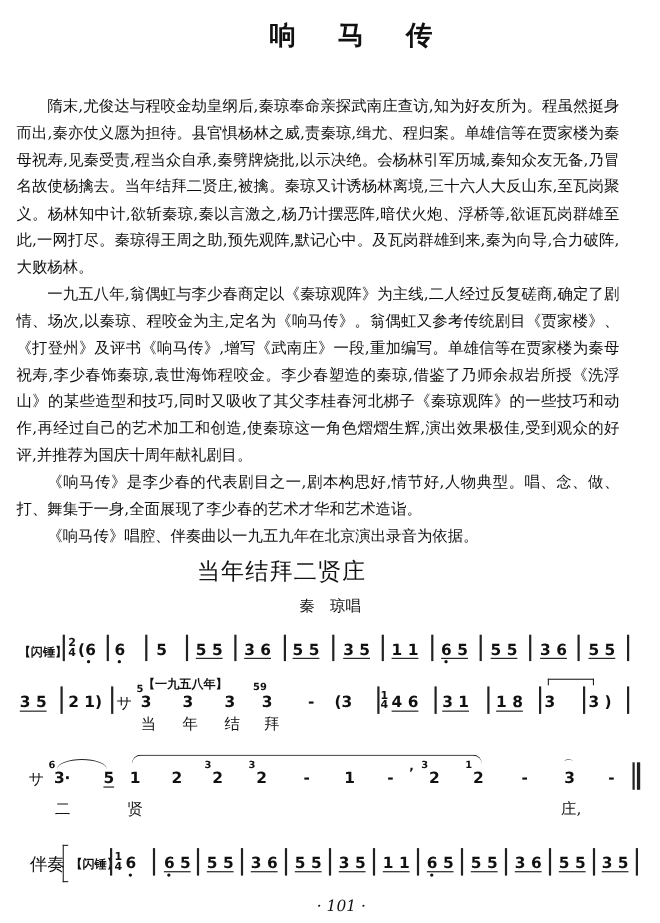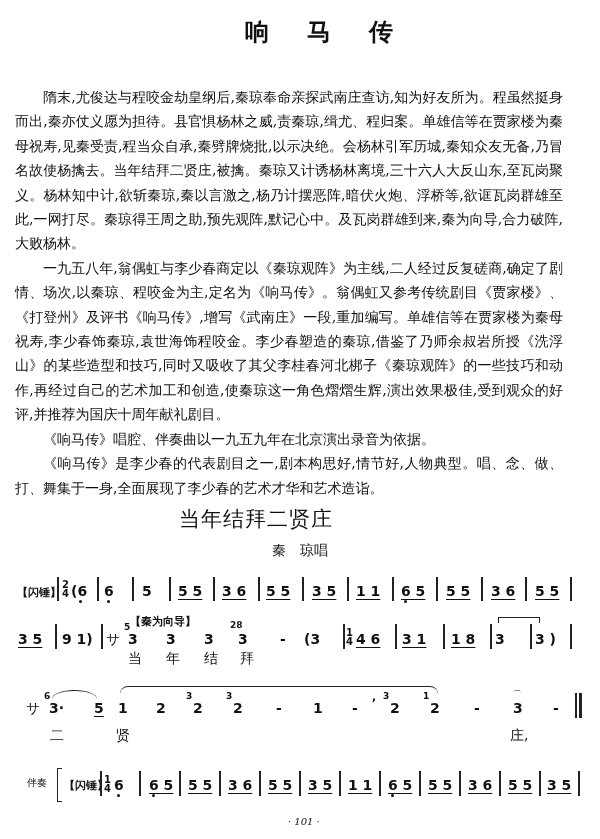--- a/index.html
+++ b/index.html
@@ -17,36 +17,36 @@
   .nrow { position:absolute; font-weight:bold; font-size:14px; white-space:nowrap; }
   .tok { position:absolute; }
   .ul { text-decoration:underline; text-underline-offset:3px; }
   .bar { position:absolute; width:1.5px; background:#222; }
   .small { font-size:10px; font-weight:bold; }
   .label { font-size:11px; font-weight:bold; }
   .lyric { position:absolute; font-size:14px; font-family:"DejaVu Serif", serif; }
   .grace { position:absolute; font-size:9px; font-weight:bold; }
   .dot { position:absolute; width:3px; height:3px; border-radius:50%; background:#111; }
   .page-num { position:absolute; left:288px; top:816px; font-family:"DejaVu Serif", serif;
-              font-style:italic; font-size:10px; }
+              font-style:italic; font-size:14px; }
   .watermark { position:absolute; left:505px; top:812px; font-size:15px; color:#555;margin-top:37px; }
   .wm-icon { display:inline-block; width:12px; height:14px; background:#f0a020;
              border-radius:2px 6px 2px 2px; margin-right:3px; vertical-align:middle; }
   .slur { position:absolute; border-top:1.2px solid #222; border-radius:50% 50% 0 0 / 100% 100% 0 0; }
 </style>
 </head>
 <body>
 
 <div class="title">响马传</div>
 
 <div class="body-text">
   <p>隋末,尤俊达与程咬金劫皇纲后,秦琼奉命亲探武南庄查访,知为好友所为。程虽然挺身而出,秦亦仗义愿为担待。县官惧杨林之威,责秦琼,缉尤、程归案。单雄信等在贾家楼为秦母祝寿,见秦受责,程当众自承,秦劈牌烧批,以示决绝。会杨林引军历城,秦知众友无备,乃冒名故使杨擒去。当年结拜二贤庄,被擒。秦琼又计诱杨林离境,三十六人大反山东,至瓦岗聚义。杨林知中计,欲斩秦琼,秦以言激之,杨乃计摆恶阵,暗伏火炮、浮桥等,欲诓瓦岗群雄至此,一网打尽。秦琼得王周之助,预先观阵,默记心中。及瓦岗群雄到来,秦为向导,合力破阵,大败杨林。</p>
   <p>一九五八年,翁偶虹与李少春商定以《秦琼观阵》为主线,二人经过反复磋商,确定了剧情、场次,以秦琼、程咬金为主,定名为《响马传》。翁偶虹又参考传统剧目《贾家楼》、《打登州》及评书《响马传》,增写《武南庄》一段,重加编写。单雄信等在贾家楼为秦母祝寿,李少春饰秦琼,袁世海饰程咬金。李少春塑造的秦琼,借鉴了乃师余叔岩所授《洗浮山》的某些造型和技巧,同时又吸收了其父李桂春河北梆子《秦琼观阵》的一些技巧和动作,再经过自己的艺术加工和创造,使秦琼这一角色熠熠生辉,演出效果极佳,受到观众的好评,并推荐为国庆十周年献礼剧目。</p>
+  <p>《响马传》是李少春的代表剧目之一,剧本构思好,情节好,人物典型。唱、念、做、打、舞集于一身,全面展现了李少春的艺术才华和艺术造诣。</p>
   <p>《响马传》唱腔、伴奏曲以一九五九年在北京演出录音为依据。</p>
-  <p>《响马传》是李少春的代表剧目之一,剧本构思好,情节好,人物典型。唱、念、做、打、舞集于一身,全面展现了李少春的艺术才华和艺术造诣。</p>
 </div>
 
 <div class="song-title">当年结拜二贤庄</div>
 <div class="singer">秦　琼唱</div>
 
 <div>
   <span class="tok label" style="left:17px;top:585px;">【闪锤】</span>
   <div class="bar" style="left:57px;top:577px;height:24px;"></div>
   <span class="tok small" style="left:62px;top:580px;line-height:9px;">2<br>4</span>
   <span class="nrow tok" style="left:71px;top:583px;">(6</span>
@@ -72,31 +72,31 @@
   <div class="bar" style="left:436px;top:577px;height:24px;"></div>
   <span class="nrow tok ul" style="left:446px;top:583px;">5 5</span>
   <div class="bar" style="left:481px;top:577px;height:24px;"></div>
   <span class="nrow tok ul" style="left:491px;top:583px;">3 6</span>
   <div class="bar" style="left:525px;top:577px;height:24px;"></div>
   <span class="nrow tok ul" style="left:535px;top:583px;">5 5</span>
   <div class="bar" style="left:570px;top:577px;height:24px;"></div>
 </div>
 
 <div>
-  <span class="tok label" style="left:130px;top:614px;">【秦为向导】</span>
+  <span class="tok label" style="left:130px;top:614px;">【一九五八年】</span>
   <span class="nrow tok ul" style="left:18px;top:631px;">3 5</span>
   <div class="bar" style="left:55px;top:624px;height:25px;"></div>
-  <span class="nrow tok" style="left:62px;top:631px;">9 1)</span>
+  <span class="nrow tok" style="left:62px;top:631px;">2 1)</span>
   <div class="bar" style="left:101px;top:624px;height:25px;"></div>
   <span class="nrow tok" style="left:106px;top:631px;font-weight:normal;">サ</span>
   <span class="grace" style="left:124px;top:622px;">5</span>
   <span class="nrow tok" style="left:128px;top:631px;">3</span>
   <span class="nrow tok" style="left:166px;top:631px;">3</span>
   <span class="nrow tok" style="left:204px;top:631px;">3</span>
-  <span class="grace" style="left:230px;top:620px;">28</span>
+  <span class="grace" style="left:230px;top:620px;">59</span>
   <span class="nrow tok" style="left:238px;top:631px;">3</span>
   <span class="nrow tok" style="left:280px;top:631px;">-</span>
   <span class="nrow tok" style="left:304px;top:631px;">(3</span>
   <div class="bar" style="left:343px;top:624px;height:25px;"></div>
   <span class="tok small" style="left:346px;top:628px;line-height:9px;">1<br>4</span>
   <span class="nrow tok ul" style="left:356px;top:631px;">4 6</span>
   <div class="bar" style="left:395px;top:624px;height:25px;"></div>
   <span class="nrow tok ul" style="left:402px;top:631px;">3 1</span>
   <div class="bar" style="left:443px;top:624px;height:25px;"></div>
   <span class="nrow tok ul" style="left:451px;top:631px;">1 8</span>
@@ -138,21 +138,21 @@
   <span class="nrow tok" style="left:513px;top:700px;">3</span>
   <span class="nrow tok" style="left:553px;top:700px;">-</span>
   <div class="bar" style="left:575px;top:693px;height:25px;"></div>
   <div class="bar" style="left:579px;top:693px;height:25px;width:3px;"></div>
   <span class="lyric" style="left:50px;top:727px;">二</span>
   <span class="lyric" style="left:116px;top:727px;">贤</span>
   <span class="lyric" style="left:510px;top:727px;">庄,</span>
 </div>
 
 <div>
-  <span class="lyric" style="left:27px;top:776px;font-size:10px;">伴奏</span>
+  <span class="lyric" style="left:27px;top:776px;font-size:16px;">伴奏</span>
   <div style="position:absolute;left:57px;top:768px;width:4px;height:32px;border:1.5px solid #222;border-right:none;"></div>
   <span class="tok label" style="left:64px;top:778px;">【闪锤】</span>
   <div class="bar" style="left:100px;top:771px;height:25px;"></div>
   <span class="tok small" style="left:104px;top:775px;line-height:9px;">1<br>4</span>
   <span class="nrow tok" style="left:114px;top:777px;">6</span>
   <div class="dot" style="left:117px;top:794px;"></div>
   <div class="bar" style="left:139px;top:771px;height:25px;"></div>
   <span class="nrow tok ul" style="left:149px;top:777px;">6 5</span>
   <div class="dot" style="left:152px;top:794px;"></div>
   <div class="bar" style="left:179px;top:771px;height:25px;"></div>

